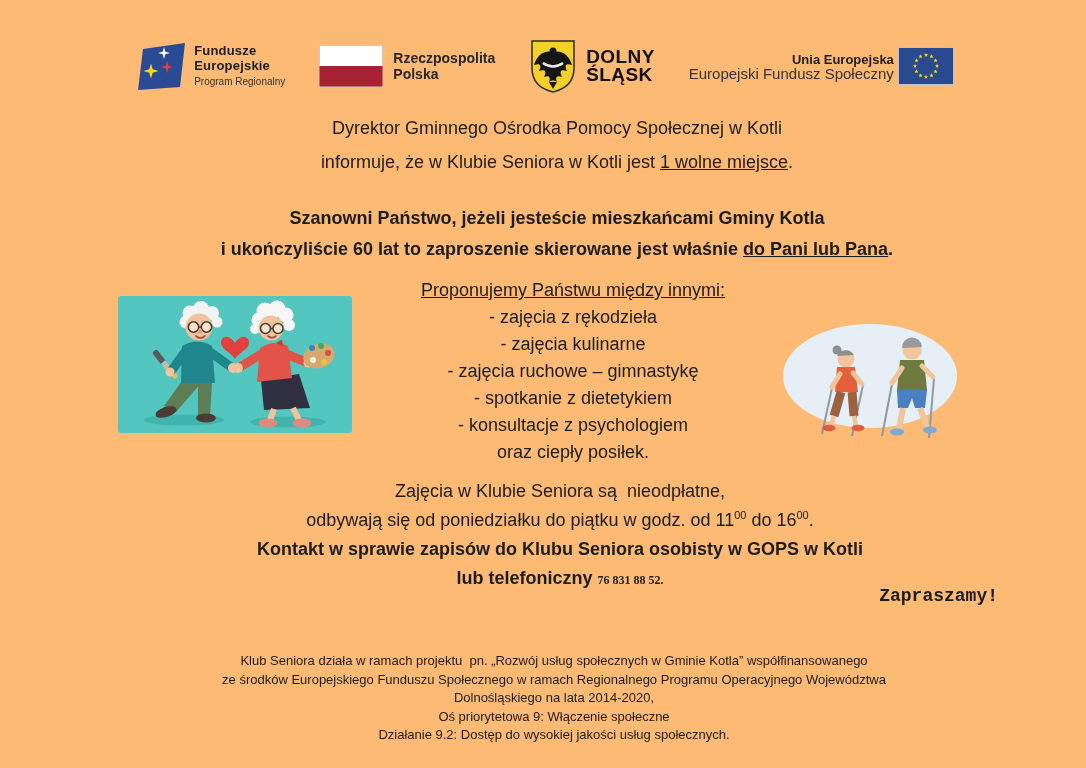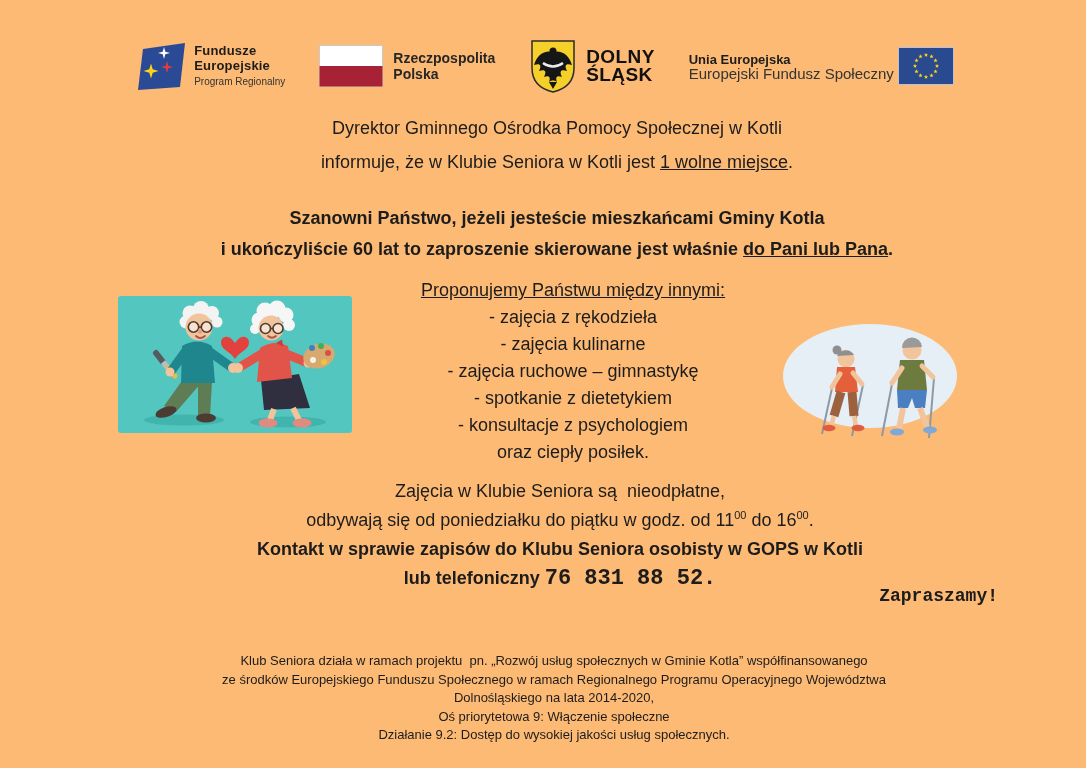--- a/index.html
+++ b/index.html
@@ -13,42 +13,42 @@
   
   .logos { position:absolute; top:38px; left:0; width:100%;
            display:flex; justify-content:center; align-items:center; gap:34px; }
   .logo { display:flex; align-items:center; }
   .fe-text { margin-left:8px; }
   .fe-name { font-size:13px; font-weight:bold; line-height:15px; letter-spacing:.2px; }
   .fe-sub  { font-size:10px; line-height:14px; margin-top:2px; color:#333; }
   .pl-text { margin-left:10px; font-size:14px; font-weight:bold; line-height:16px; color:#262626; }
   .ds-text { margin-left:9px; font-size:19px; font-weight:900; line-height:18px;
              letter-spacing:.4px; color:#111; }
-  .ue-text { margin-right:4px; text-align:left; }
+  .ue-text { margin-right:4px; text-align:right; }
   .ue-name { font-size:13px; font-weight:bold; line-height:15px; }
   .ue-sub  { font-size:15px; line-height:13px; color:#333; }
 
   
   .center { text-align:center;padding-left:28px; }
   .prewrap { white-space:pre-wrap; }
   .u { text-decoration:underline; }
   .b { font-weight:bold; }
 
   .intro { position:absolute; top:111px; left:0; width:100%;
            font-size:18px; line-height:34px; }
   .invitation { position:absolute; top:203px; left:0; width:100%;
                 font-size:18px; font-weight:bold; line-height:31px; }
   .offer { position:absolute; top:277px; left:348px; width:450px;
            font-size:18px; line-height:27px; text-align:center; }
   .offer-heading { text-decoration:underline; }
 
   .details { position:absolute; top:477px; left:34px; right:0;
              font-size:18px; line-height:29px; text-align:center; }
   .details sup { font-size:11px; vertical-align:super; line-height:0; }
-  .phone { font-family:Liberation Mono, monospace; font-weight:bold; font-size:22px; }
+  .phone { font-family:Liberation Serif, serif; font-weight:bold; font-size:12px; }
 
   .closing { position:absolute; top:586px; right:88px;
              font-family:Liberation Mono, monospace; font-weight:bold; font-size:18px; }
 
   .footer { position:absolute; top:652px; left:22px; right:0;
             font-size:13px; line-height:18.5px; text-align:center; }
 
   
   .ill-left  { position:absolute; left:118px; top:296px; width:234px; height:137px; }
   .ill-right { position:absolute; left:782px; top:322px; width:208px; height:136px; }

